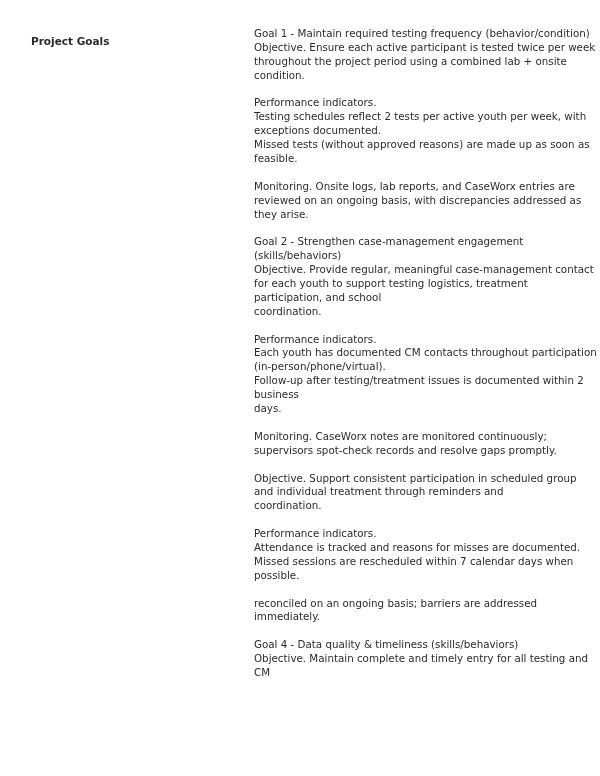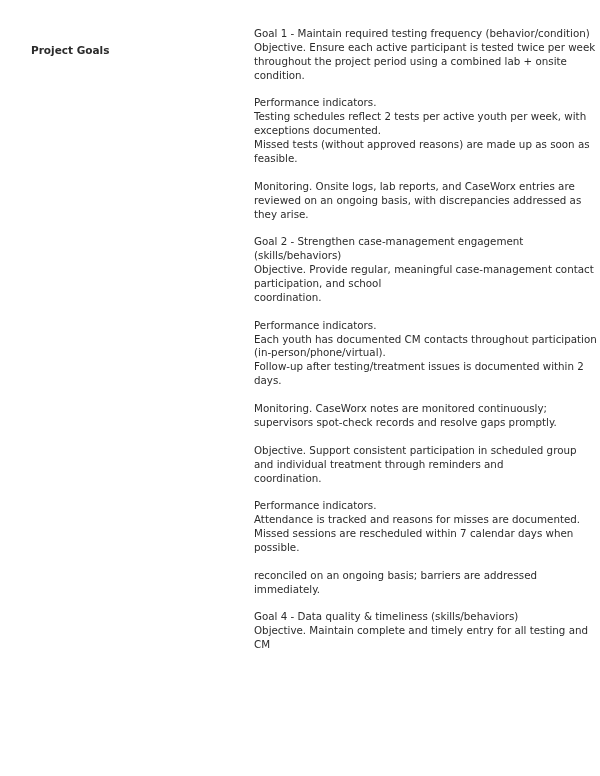--- a/index.html
+++ b/index.html
@@ -1,21 +1,21 @@
 <!DOCTYPE html>
 <html><head>
   <meta charset="utf-8">
   <style>
     html, body { margin: 0; padding: 0; background: #ffffff; }
     body {
       width: 600px; height: 776px; position: relative; overflow: hidden;
       font-family: "DejaVu Sans", sans-serif; color: #2b2b2b;
     }
     .label {
-      position: absolute; left: 31px; top: 43px;
+      position: absolute; left: 31px; top: 34px;
       font-size: 10.5px; font-weight: bold; line-height: 14px; color: #2b2b2b;
     }
     .content {
       position: absolute; left: 225px; top: 27px; width: 370px;
       font-size: 10.3px; line-height: 13.9px; color: #2b2b2b;
     }
     .line { white-space: nowrap; height: 13.9px; margin-left: 29px; }
     .blank { height: 13.9px; }
   </style>
 </head>
@@ -35,27 +35,29 @@
     <div class="line">Missed tests (without approved reasons) are made up as soon as</div>
     <div class="line">feasible.</div>
     <div class="line blank"></div>
     <div class="line">Monitoring. Onsite logs, lab reports, and CaseWorx entries are</div>
     <div class="line">reviewed on an ongoing basis, with discrepancies addressed as</div>
     <div class="line">they arise.</div>
     <div class="line blank"></div>
     <div class="line">Goal 2 - Strengthen case-management engagement</div>
     <div class="line">(skills/behaviors)</div>
     <div class="line">Objective. Provide regular, meaningful case-management contact</div>
+    <div class="line">for each youth to support testing logistics, treatment</div>
     <div class="line">participation, and school</div>
     <div class="line">coordination.</div>
     <div class="line blank"></div>
     <div class="line">Performance indicators.</div>
     <div class="line">Each youth has documented CM contacts throughout participation</div>
     <div class="line">(in-person/phone/virtual).</div>
     <div class="line">Follow-up after testing/treatment issues is documented within 2</div>
+    <div class="line">business</div>
     <div class="line">days.</div>
     <div class="line blank"></div>
     <div class="line">Monitoring. CaseWorx notes are monitored continuously;</div>
     <div class="line">supervisors spot-check records and resolve gaps promptly.</div>
     <div class="line blank"></div>
     <div class="line">Objective. Support consistent participation in scheduled group</div>
     <div class="line">and individual treatment through reminders and</div>
     <div class="line">coordination.</div>
     <div class="line blank"></div>
     <div class="line">Performance indicators.</div>

